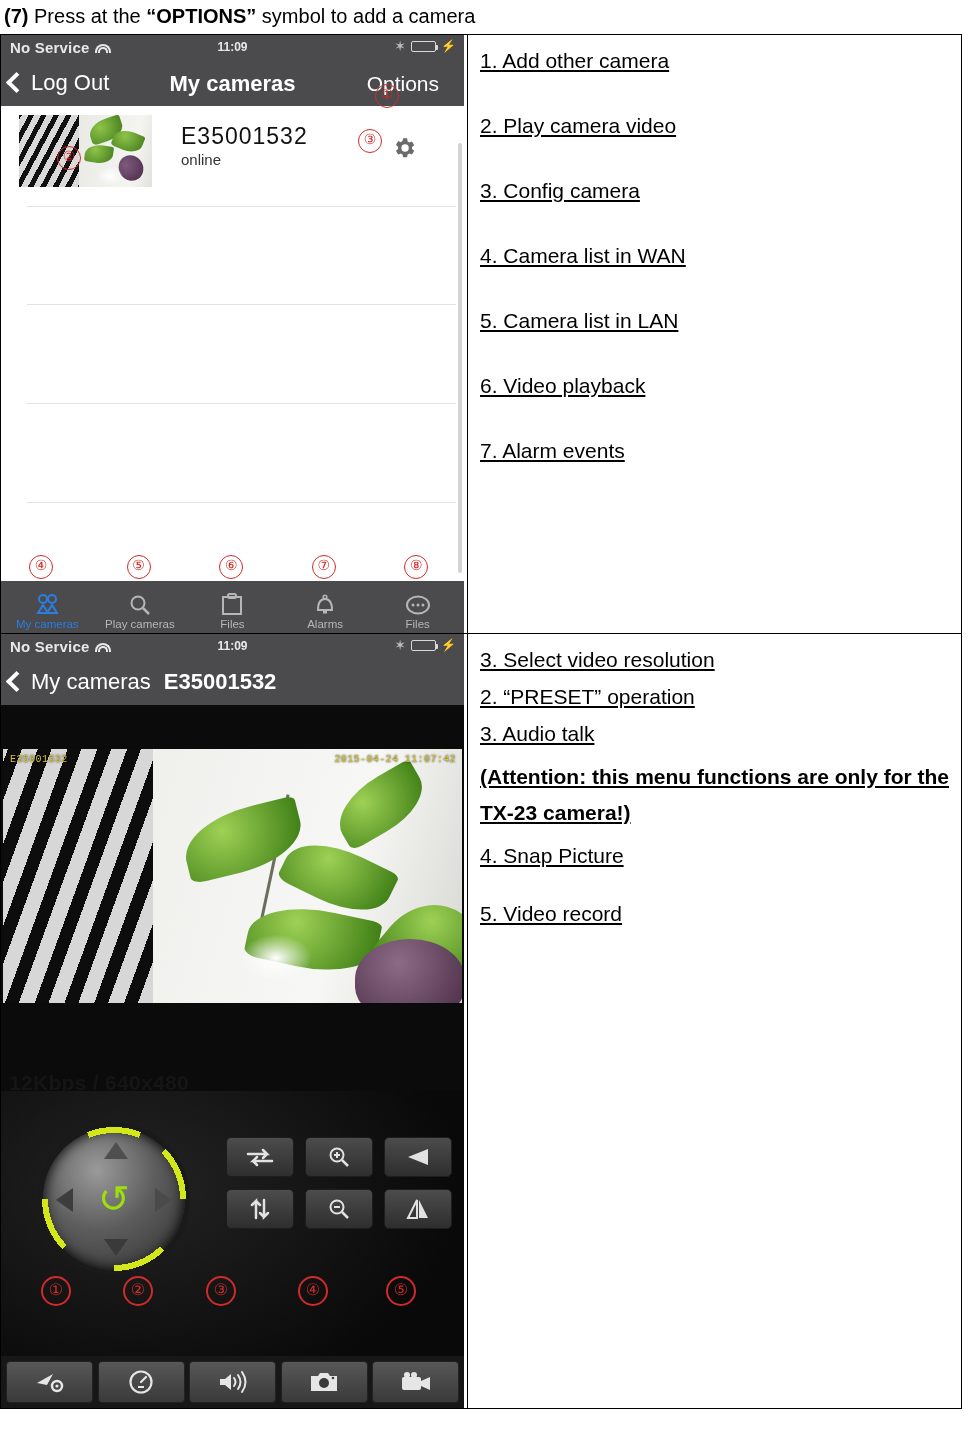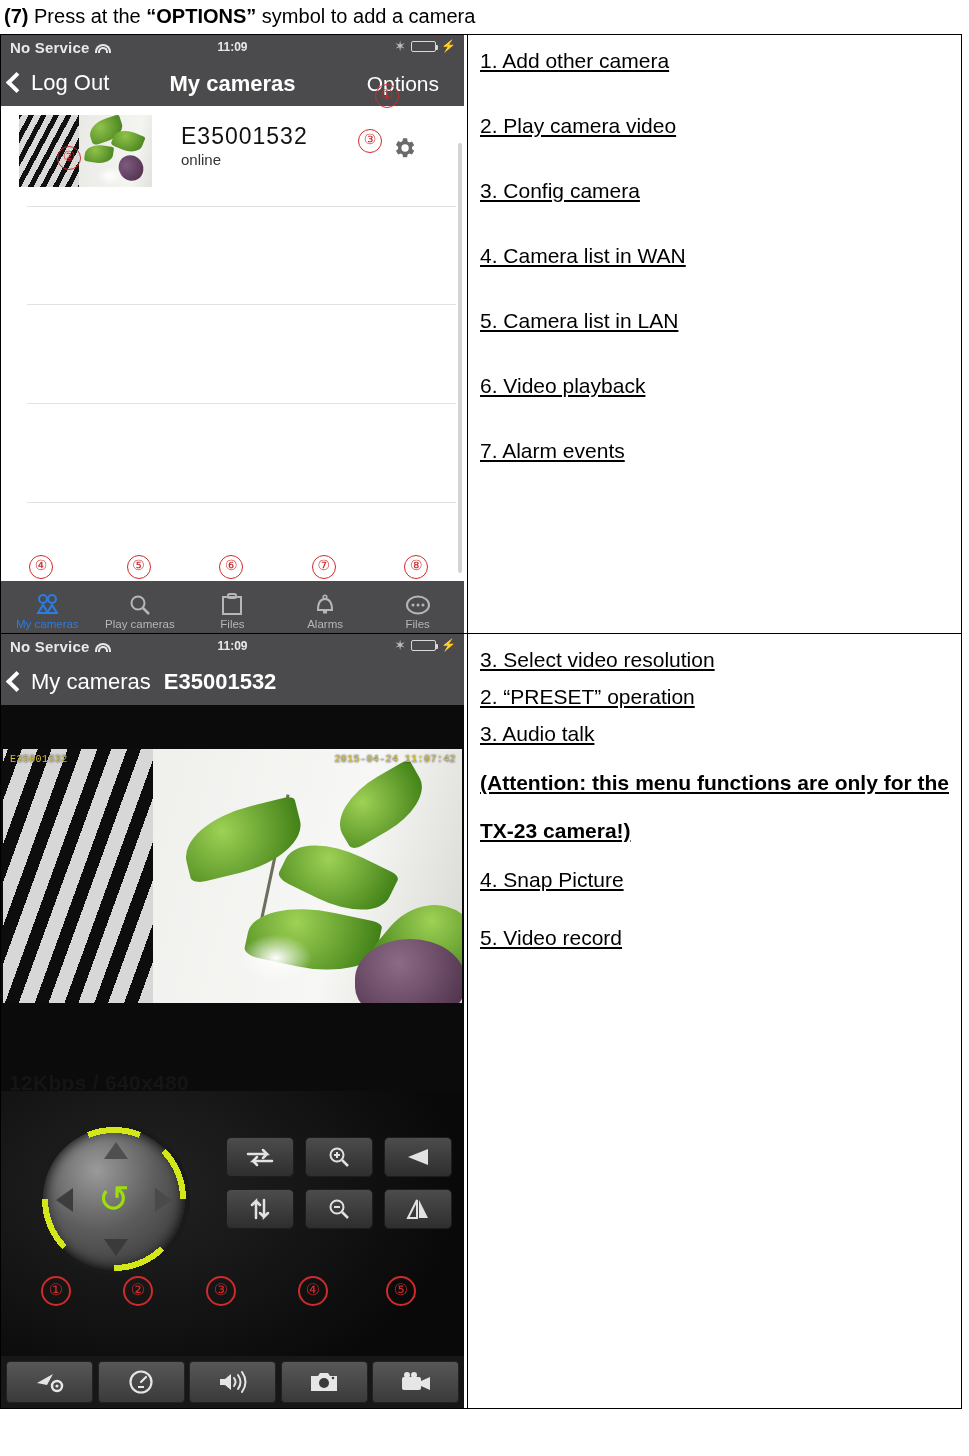--- a/index.html
+++ b/index.html
@@ -49,21 +49,21 @@
     margin-bottom: 41px;
     white-space: nowrap;
   }
   .notes.tight .line {
     margin-bottom: 13px;
   }
   .notes .line.bold {
     font-weight: bold;
     margin-bottom: 13px;
     white-space: normal;
-    line-height: 48px;
+    line-height: 36px;
   }
   .notes .line.gap { margin-bottom: 34px; }
   .notes .line:last-child { margin-bottom: 0; }
 
   
   .phone {
     position: relative;
     width: 463px;
     overflow: hidden;
     background: #fff;

